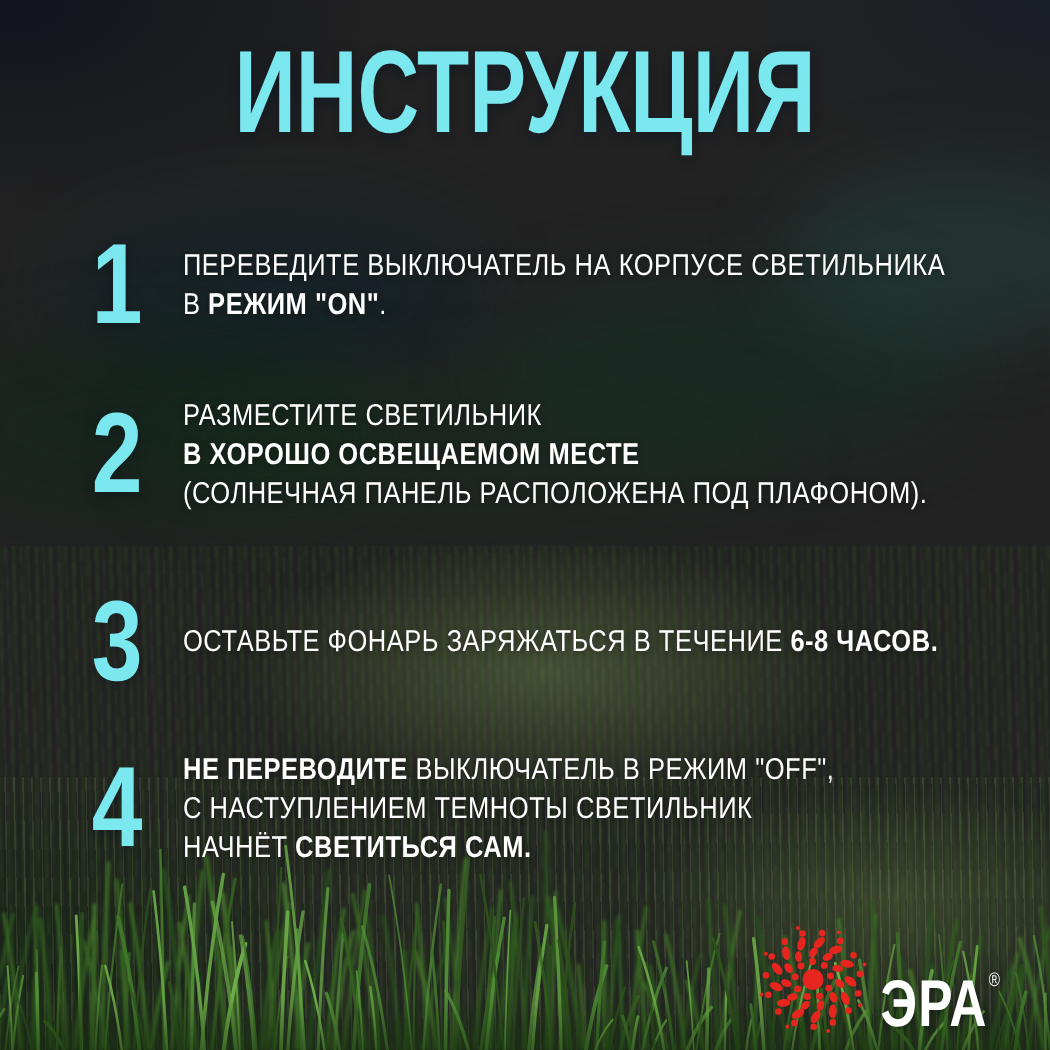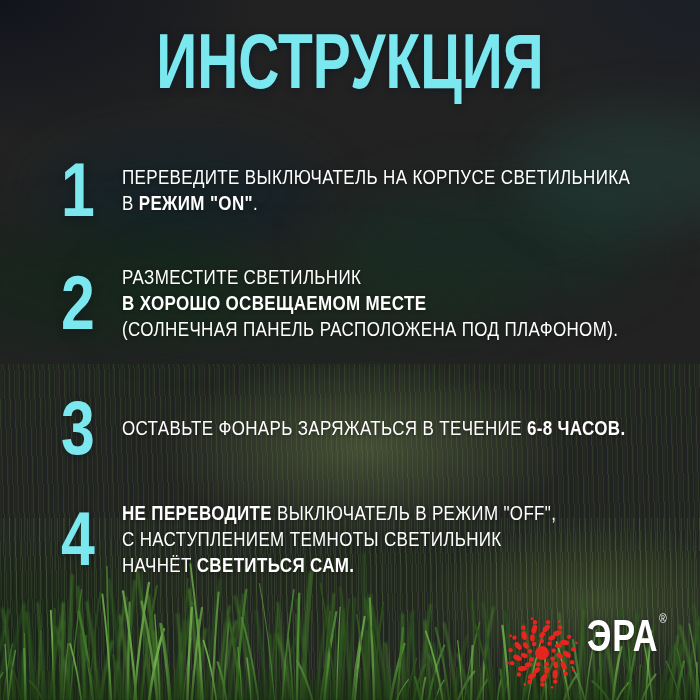--- a/index.html
+++ b/index.html
@@ -53,21 +53,21 @@
     text-shadow:0 2px 8px rgba(0,15,30,0.35);
   }
   .step-text{
     margin-left:14px;font-size:20px;line-height:26px;letter-spacing:0.4px;
     color:#ffffff;white-space:nowrap;
     transform:scaleX(0.85);transform-origin:left center;
     text-shadow:0 1px 5px rgba(0,10,5,0.40);
   }
   .step-text .b{font-weight:700;}
   
-  .logo{position:absolute;right:10px;bottom:8px;display:flex;align-items:flex-start;}
+  .logo{position:absolute;right:10px;bottom:8px;display:flex;align-items:flex-end;}
   .logo svg{display:block;margin-right:5px;}
   .brand{
     font-size:44px;font-weight:700;color:#ffffff;line-height:1;letter-spacing:1px;
     transform:scaleX(0.78);transform-origin:left center;
     text-shadow:0 1px 5px rgba(0,10,5,0.40);
     display:flex;align-items:flex-start;
   }
   .brand .reg{font-size:13px;font-weight:400;margin-top:-2px;margin-left:1px;}
 </style>
 </head>

